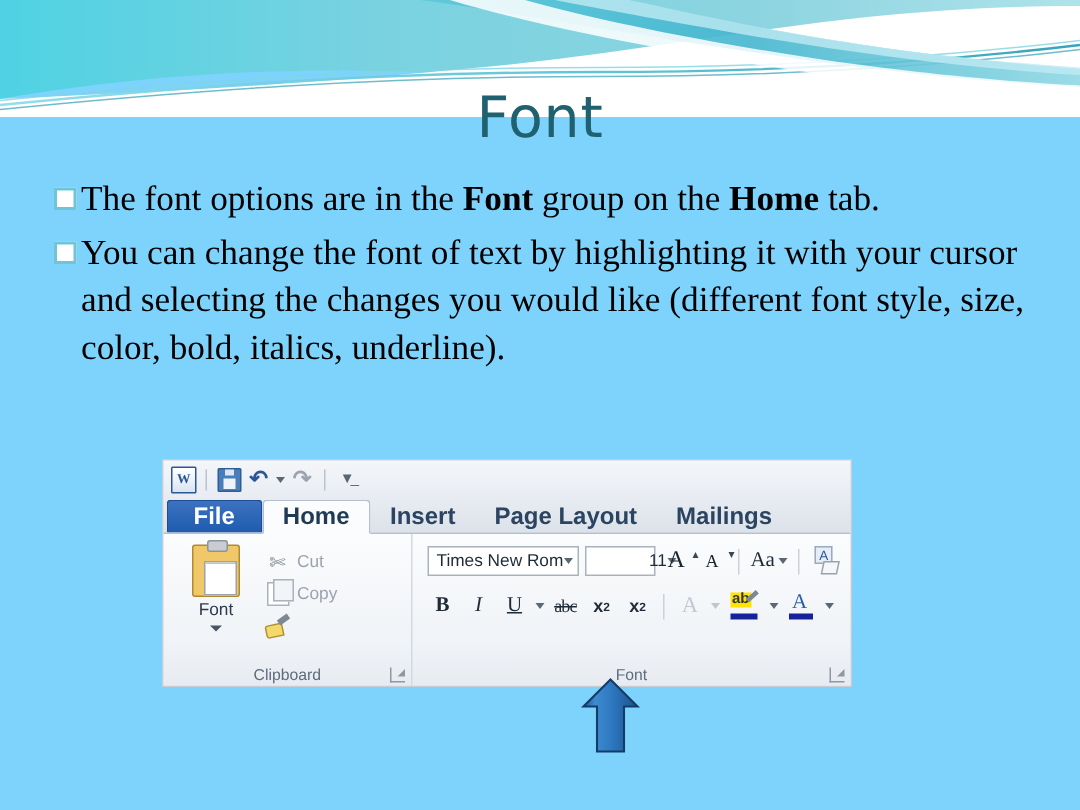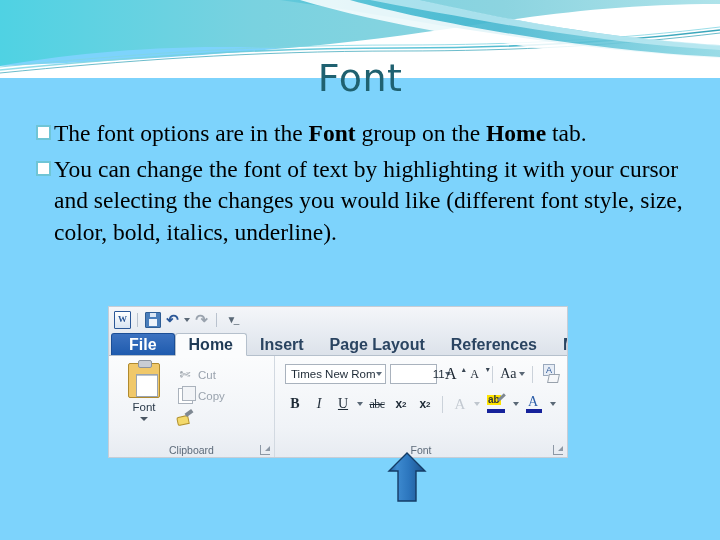--- a/index.html
+++ b/index.html
@@ -560,21 +560,20 @@
       <span class="qat-icon redo-ico">↷</span>
       <span class="qat-sep"></span>
       <span class="qat-icon qat-more">▼̲</span>
     </div>
 
     <div class="tabs">
       <div class="tab file">File</div>
       <div class="tab active">Home</div>
       <div class="tab">Insert</div>
       <div class="tab">Page Layout</div>
-      <div class="tab">References</div>
       <div class="tab">Mailings</div>
     </div>
 
     <div class="ribbon-body">
 
       <div class="group g-clipboard">
         <div class="paste-col">
           <span class="paste-icon"></span>
           <span class="paste-label">Font</span>
           <span class="paste-caret"></span>

